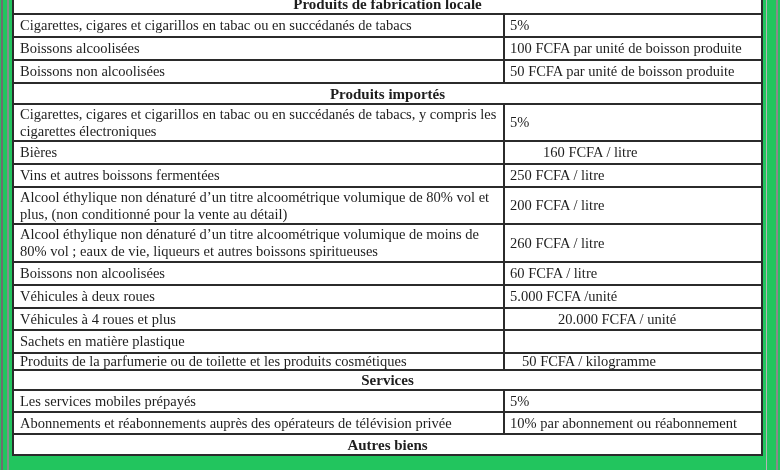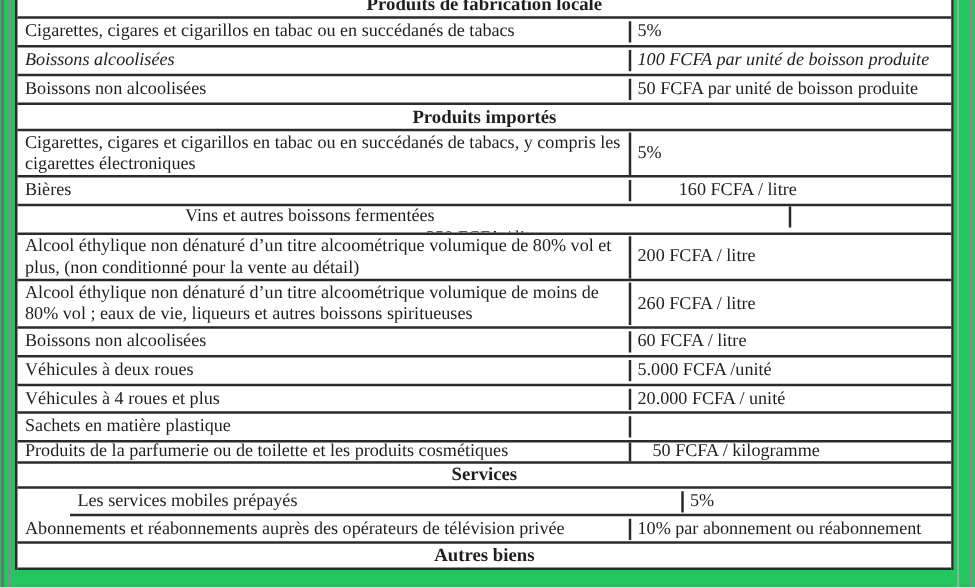--- a/index.html
+++ b/index.html
@@ -35,21 +35,20 @@
     border-right: 2px solid #2b2b2b;
     border-top: 2px solid #2b2b2b;
     background: #ffffff;
     color: #1e1e1e;
   }
   .t-row {
     display: flex;
     box-sizing: border-box;
     border-bottom: 2px solid #2b2b2b;
     overflow: hidden;
-    align-items: center;
   }
   .t-row.section {
     align-items: center;
     justify-content: center;
     font-weight: bold;
     font-size: 15px;
     line-height: 16px;
     text-align: center;
   }
   .cell {
@@ -83,21 +82,21 @@
         <span>Produits de fabrication locale</span>
       </div>
       <div class="t-row" style="height: 23px;">
         <div class="cell cell-label">
           <span>Cigarettes, cigares et cigarillos en tabac ou en succédanés de tabacs</span>
         </div>
         <div class="cell cell-value">
           <span>5%</span>
         </div>
       </div>
-      <div class="t-row" style="height: 23px; font-style: italic;">
+      <div class="t-row" style="height: 23px;">
         <div class="cell cell-label">
           <span>Boissons alcoolisées</span>
         </div>
         <div class="cell cell-value">
           <span>100 FCFA par unité de boisson produite</span>
         </div>
       </div>
       <div class="t-row" style="height: 23px;">
         <div class="cell cell-label">
           <span>Boissons non alcoolisées</span>
@@ -118,21 +117,21 @@
         </div>
       </div>
       <div class="t-row" style="height: 23px; gap: 33px;">
         <div class="cell cell-label">
           <span>Bières</span>
         </div>
         <div class="cell cell-value">
           <span>160 FCFA / litre</span>
         </div>
       </div>
-      <div class="t-row" style="height: 23px; flex-direction: column;">
+      <div class="t-row" style="height: 23px;">
         <div class="cell cell-label">
           <span>Vins et autres boissons fermentées</span>
         </div>
         <div class="cell cell-value">
           <span>250 FCFA / litre</span>
         </div>
       </div>
       <div class="t-row" style="height: 37px;">
         <div class="cell cell-label">
           <span>Alcool éthylique non dénaturé d’un titre alcoométrique volumique de 80% vol et plus, (non conditionné pour la vente au détail)</span>
@@ -158,21 +157,21 @@
         </div>
       </div>
       <div class="t-row" style="height: 23px;">
         <div class="cell cell-label">
           <span>Véhicules à deux roues</span>
         </div>
         <div class="cell cell-value">
           <span>5.000 FCFA /unité</span>
         </div>
       </div>
-      <div class="t-row" style="height: 22px;">
+      <div class="t-row" style="height: 22px; gap: 48px;">
         <div class="cell cell-label">
           <span>Véhicules à 4 roues et plus</span>
         </div>
         <div class="cell cell-value">
           <span>20.000 FCFA / unité</span>
         </div>
       </div>
       <div class="t-row" style="height: 23px; gap: 48px;">
         <div class="cell cell-label">
           <span>Sachets en matière plastique</span>
@@ -182,21 +181,21 @@
         <div class="cell cell-label">
           <span>Produits de la parfumerie ou de toilette et les produits cosmétiques</span>
         </div>
         <div class="cell cell-value">
           <span>50 FCFA / kilogramme</span>
         </div>
       </div>
       <div class="t-row section" style="height: 20px;">
         <span>Services</span>
       </div>
-      <div class="t-row" style="height: 22px; margin-left: 42px;">
+      <div class="t-row" style="height: 22px;">
         <div class="cell cell-label">
           <span>Les services mobiles prépayés</span>
         </div>
         <div class="cell cell-value">
           <span>5%</span>
         </div>
       </div>
       <div class="t-row" style="height: 22px;">
         <div class="cell cell-label">
           <span>Abonnements et réabonnements auprès des opérateurs de télévision privée</span>

